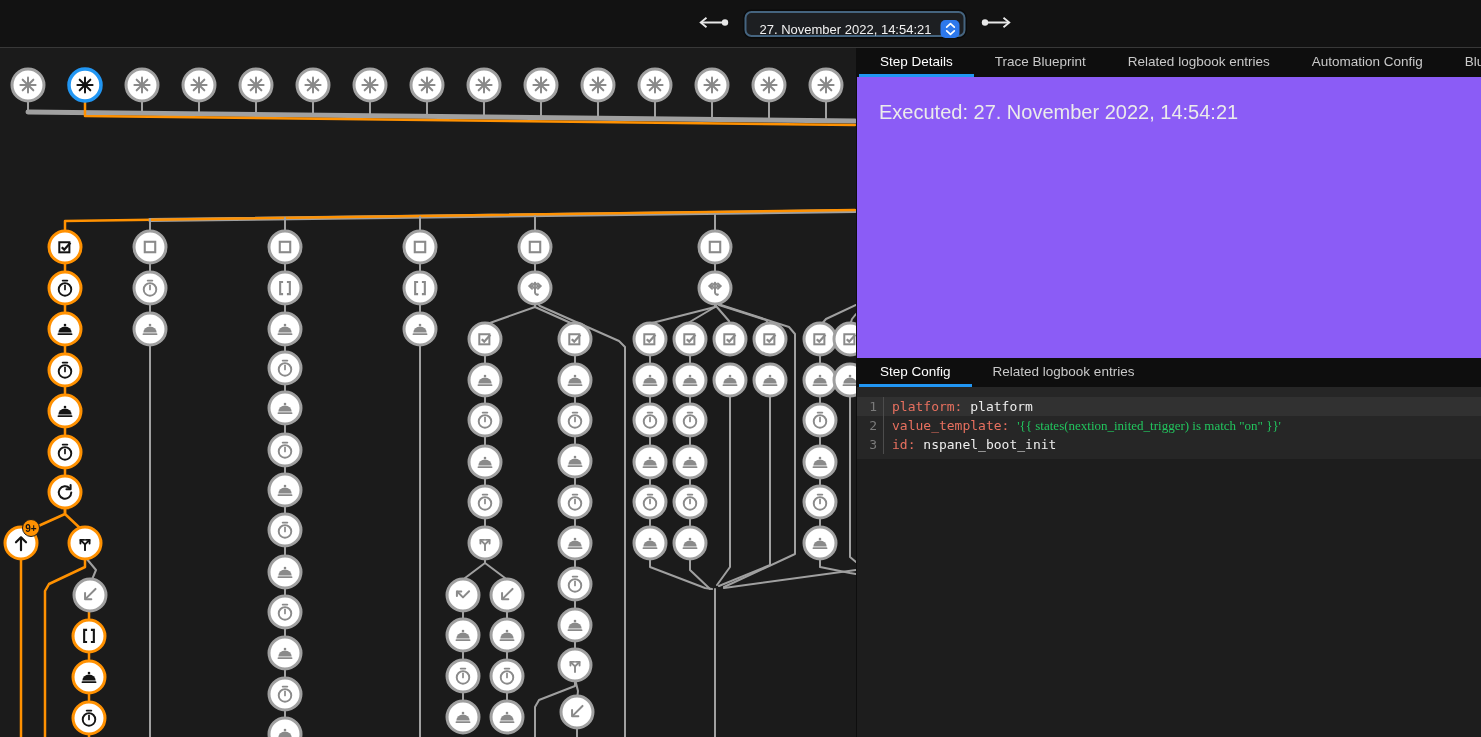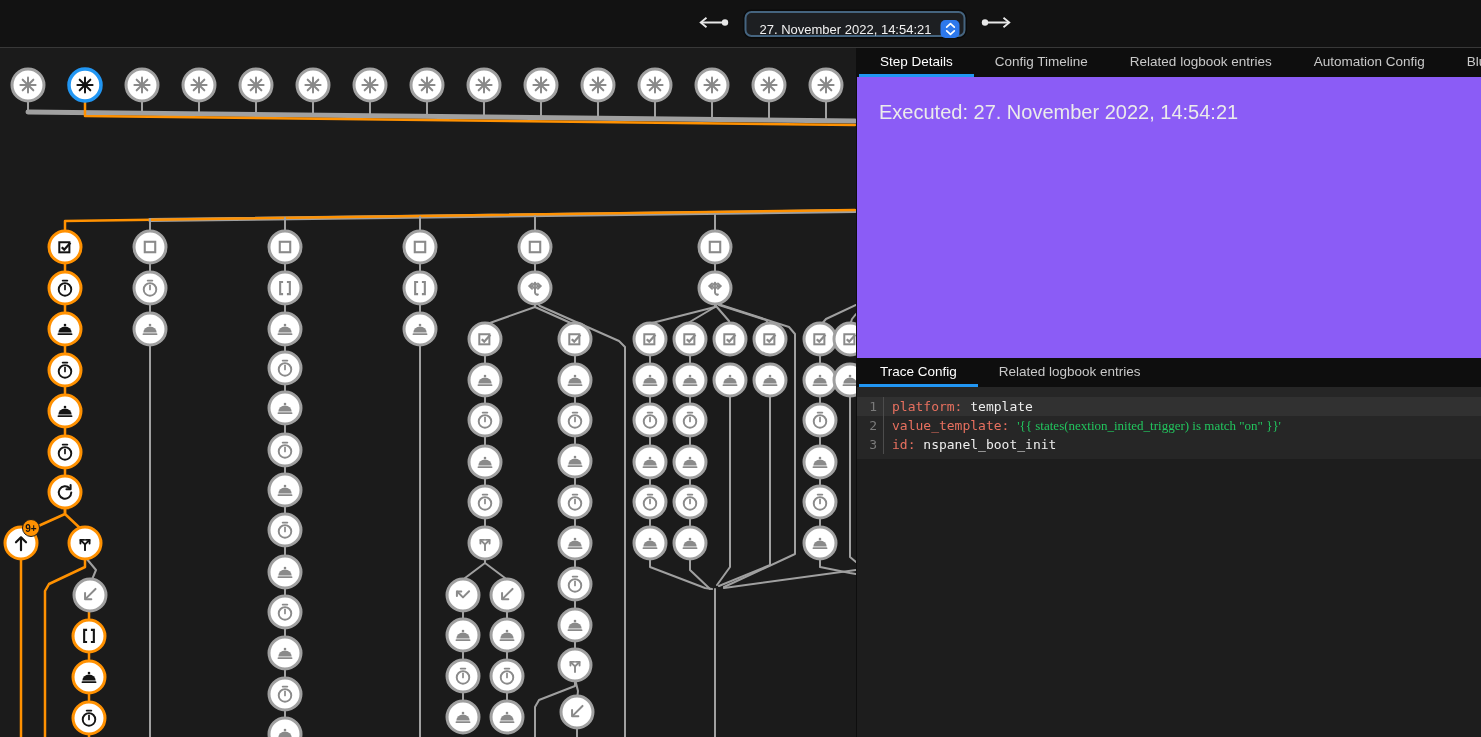--- a/index.html
+++ b/index.html
@@ -806,35 +806,35 @@
           <circle cx="31" cy="528" r="8.5" fill="#ff9101" stroke="#1b1b1b" stroke-width="1"></circle>
           <text x="31" y="531.5" text-anchor="middle" font-size="10" font-weight="bold" font-family="Liberation Sans, sans-serif" fill="#141414">9+</text>
         </g>
       </svg>
     </div>
 
   <div class="panel">
     <div class="panel-top">
       <div class="tabbar" id="main-tabbar">
           <div class="tab active">Step Details</div>
-          <div class="tab">Config Timeline</div>
+          <div class="tab">Trace Blueprint</div>
           <div class="tab">Related logbook entries</div>
           <div class="tab">Automation Config</div>
           <div class="tab">Blueprint Config</div>
         </div>
       <div class="executed">Executed: 27. November 2022, 14:54:21</div>
     </div>
     <div class="tabbar" id="config-tabbar">
-        <div class="tab active">Trace Config</div>
+        <div class="tab active">Step Config</div>
         <div class="tab">Related logbook entries</div>
       </div>
     <div class="editor" id="code-editor">
         <div class="code-row active">
           <span class="ln">1</span>
-          <span><span class="tok-key">platform:</span><span class="tok-plain"> template</span></span>
+          <span><span class="tok-key">platform:</span><span class="tok-plain"> platform</span></span>
         </div>
         <div class="code-row">
           <span class="ln">2</span>
           <span><span class="tok-key">value_template:</span><span class="tok-plain"> </span><span class="tok-string">'{{ states(nextion_inited_trigger) is match "on" }}'</span></span>
         </div>
         <div class="code-row">
           <span class="ln">3</span>
           <span><span class="tok-key">id:</span><span class="tok-plain"> nspanel_boot_init</span></span>
         </div>
       </div>

